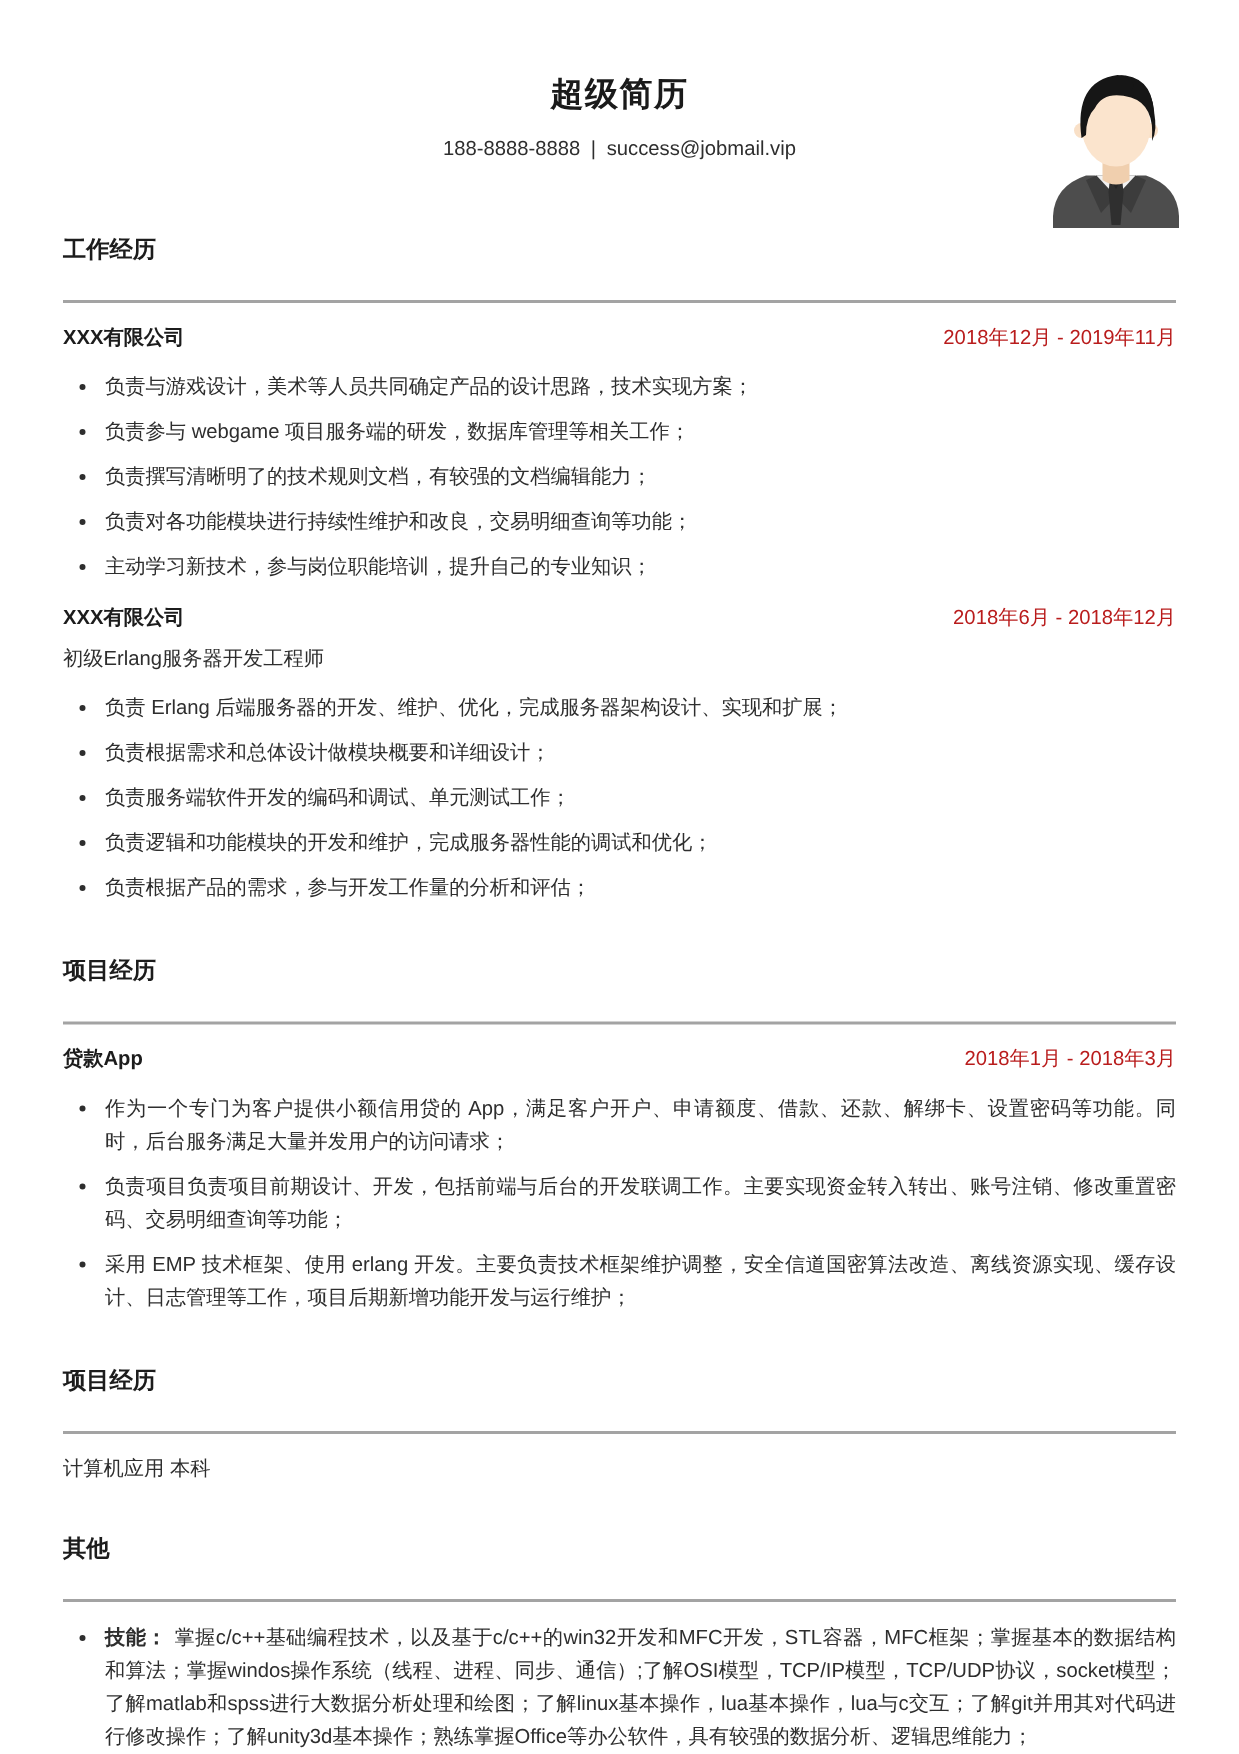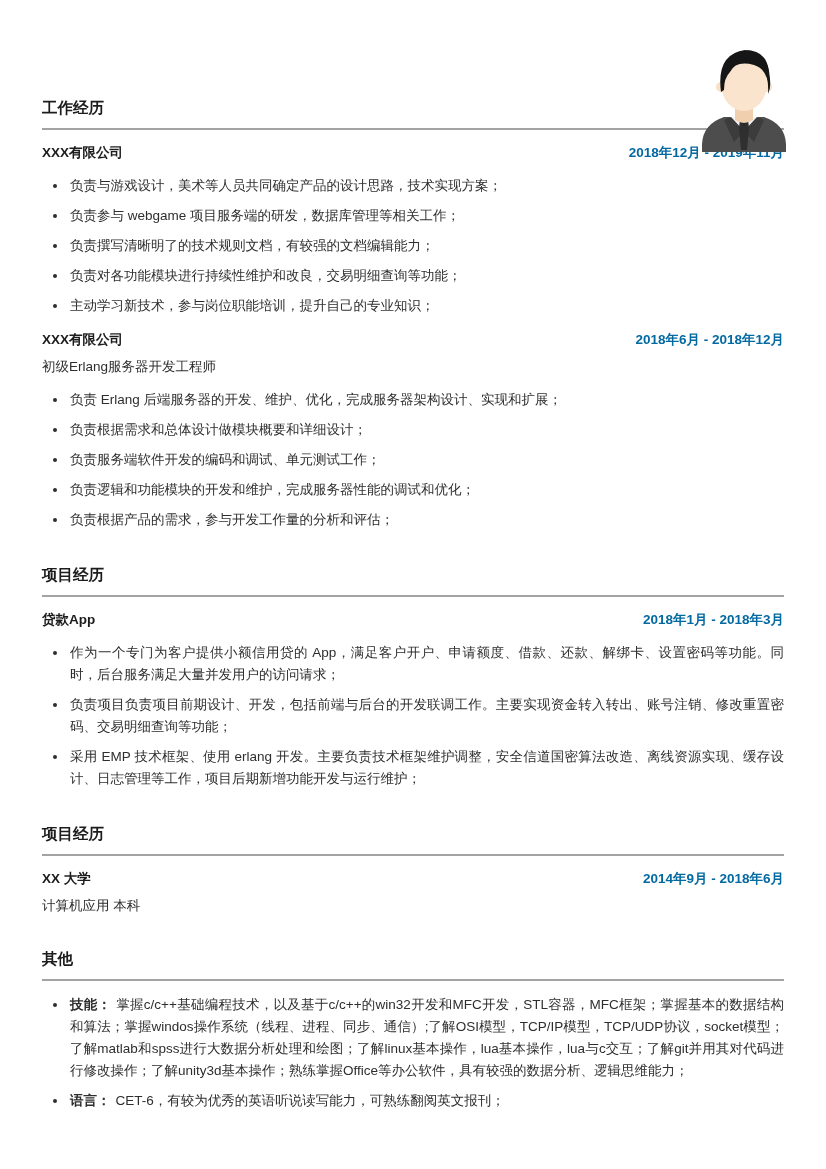--- a/index.html
+++ b/index.html
@@ -41,38 +41,38 @@
   }
 
   
   .section { margin-top: 34px; }
   .section.first { margin-top: 50px; }
   .section-title {
     font-size: 15.5px;
     font-weight: bold;
     color: #1c1c1c;
     margin: 0;
-    padding-bottom: 9px;
+    padding-bottom: 23px;
     border-bottom: 2px solid #a3a3a3;
   }
   .entry { margin-top: 14px; }
   .entry-head {
     display: flex;
     justify-content: space-between;
     align-items: baseline;
   }
   .entry-org {
     font-size: 13.5px;
     font-weight: bold;
     color: #1c1c1c;
   }
   .entry-dates {
     font-size: 13.5px;
-    color: #0369a1;
-    font-weight: bold;
+    color: #b91c1c;
+    font-weight: normal;
   }
   .entry-role, .entry-degree {
     margin-top: 9px;
     font-size: 13.5px;
     color: #2e2e2e;
   }
   ul.bullets {
     margin: 13px 0 0 0;
     padding: 0 0 0 26px;
     list-style: disc;
@@ -86,20 +86,24 @@
     padding-left: 2px;
   }
   ul.bullets li .lbl { font-weight: bold; margin-right: 5px; }
 </style>
 </head>
 <body>
 
 <div class="page">
 
   <div class="header">
+    <h1 class="name">超级简历</h1>
+    <div class="contact">
+      <span>188-8888-8888</span><span class="sep">|</span><span>success@jobmail.vip</span>
+    </div>
   </div>
 
   <div class="avatar">
     <svg width="92" height="112" viewBox="0 0 92 112" xmlns="http://www.w3.org/2000/svg">
 
       <path d="M4,112 L4,104 Q5,84 26,77 L66,77 Q87,84 88,104 L88,112 Z" fill="#4d4d4d"></path>
 
       <path d="M32,77 L46,97 L60,77 Z" fill="#f2f2f2"></path>
 
       <path d="M33,77 L46,91 L36,102 L26,80 Z" fill="#3c3c3c"></path>
@@ -166,24 +170,20 @@
         <li>负责项目负责项目前期设计、开发，包括前端与后台的开发联调工作。主要实现资金转入转出、账号注销、修改重置密码、交易明细查询等功能；</li>
         <li>采用 EMP 技术框架、使用 erlang 开发。主要负责技术框架维护调整，安全信道国密算法改造、离线资源实现、缓存设计、日志管理等工作，项目后期新增功能开发与运行维护；</li>
       </ul>
     </div>
   </div>
 
   <div class="section">
     <h2 class="section-title">项目经历</h2>
 
     <div class="entry">
-      <div class="entry-head">
-        <span class="entry-org">XX 大学</span>
-        <span class="entry-dates">2014年9月 - 2018年6月</span>
-      </div>
       <div class="entry-degree">计算机应用 本科</div>
     </div>
   </div>
 
   <div class="section">
     <h2 class="section-title">其他</h2>
 
     <ul class="bullets">
       <li><span class="lbl">技能：</span><span>掌握c/c++基础编程技术，以及基于c/c++的win32开发和MFC开发，STL容器，MFC框架；掌握基本的数据结构和算法；掌握windos操作系统（线程、进程、同步、通信）;了解OSI模型，TCP/IP模型，TCP/UDP协议，socket模型；了解matlab和spss进行大数据分析处理和绘图；了解linux基本操作，lua基本操作，lua与c交互；了解git并用其对代码进行修改操作；了解unity3d基本操作；熟练掌握Office等办公软件，具有较强的数据分析、逻辑思维能力；</span></li>
       <li><span class="lbl">语言：</span><span>CET-6，有较为优秀的英语听说读写能力，可熟练翻阅英文报刊；</span></li>

